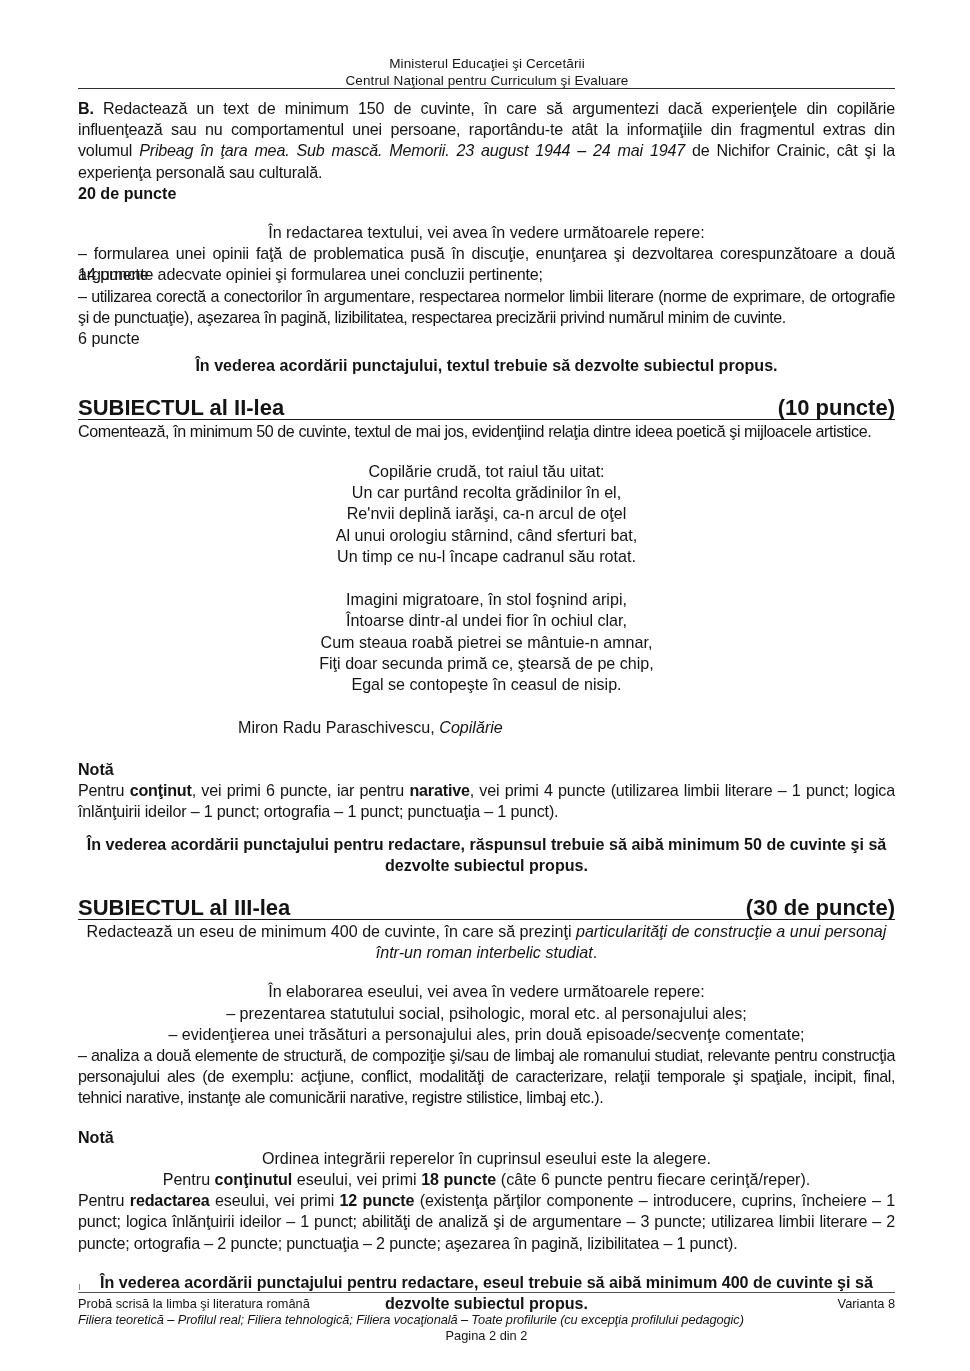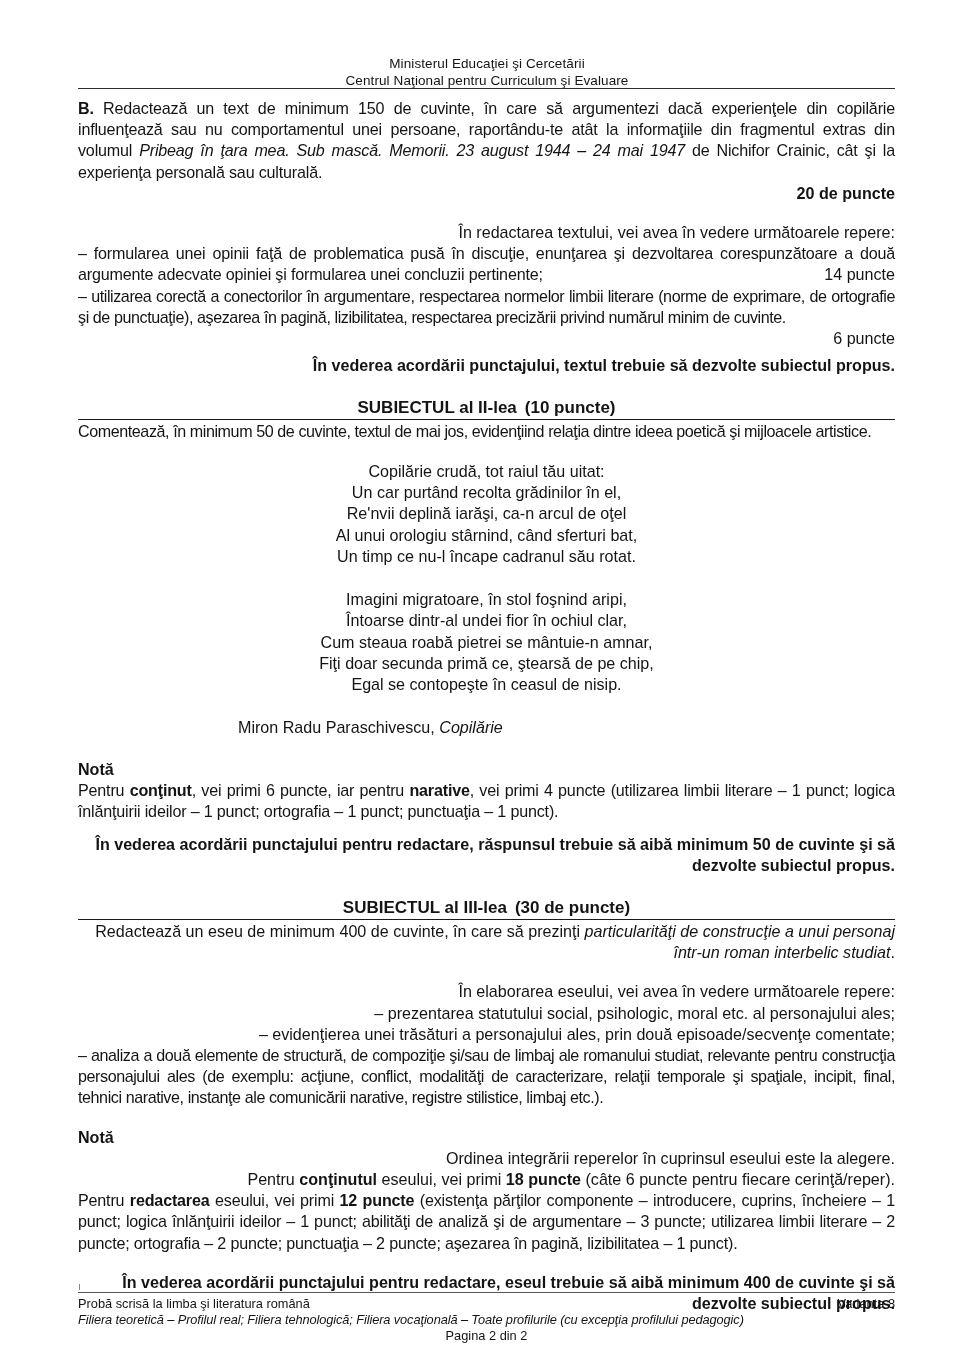--- a/index.html
+++ b/index.html
@@ -56,45 +56,45 @@
     top: 98px;
     width: 817px;
   }
   .p {
     font-size: 16.1px;
     line-height: 21.2px;
     text-align: justify;
     margin: 0;
     text-justify: inter-word;
   }
-  .p.nj { text-align: right; }
+  .p.nj { text-align: center; }
   .tight { letter-spacing: -0.18px; }
   .tighter { letter-spacing: -0.42px; }
   .gap-s { height: 11px; }
   .gap-m { height: 18px; }
   .gap-l { height: 21px; }
   .gap-xs { height: 6px; }
   b, .b { font-weight: bold; }
   i, .i { }
 
   
   .pts-line {
     font-size: 16.1px;
     line-height: 21.2px;
-    text-align: right;
+    text-align: left;
     font-weight: bold;
   }
   .pts-line.plain { font-weight: normal; }
 
   
   .subject-head {
     display: flex;
-    justify-content: center;
+    justify-content: space-between;
     align-items: baseline;
-    font-size: 17px;
+    font-size: 22px;
     line-height: 21px;
     font-weight: bold;
     border-bottom: 1.7px solid #1a1a1a;
     padding-bottom: 1px;
     gap: 8px;
   }
 
   
   .poem {
     font-size: 16.1px;

